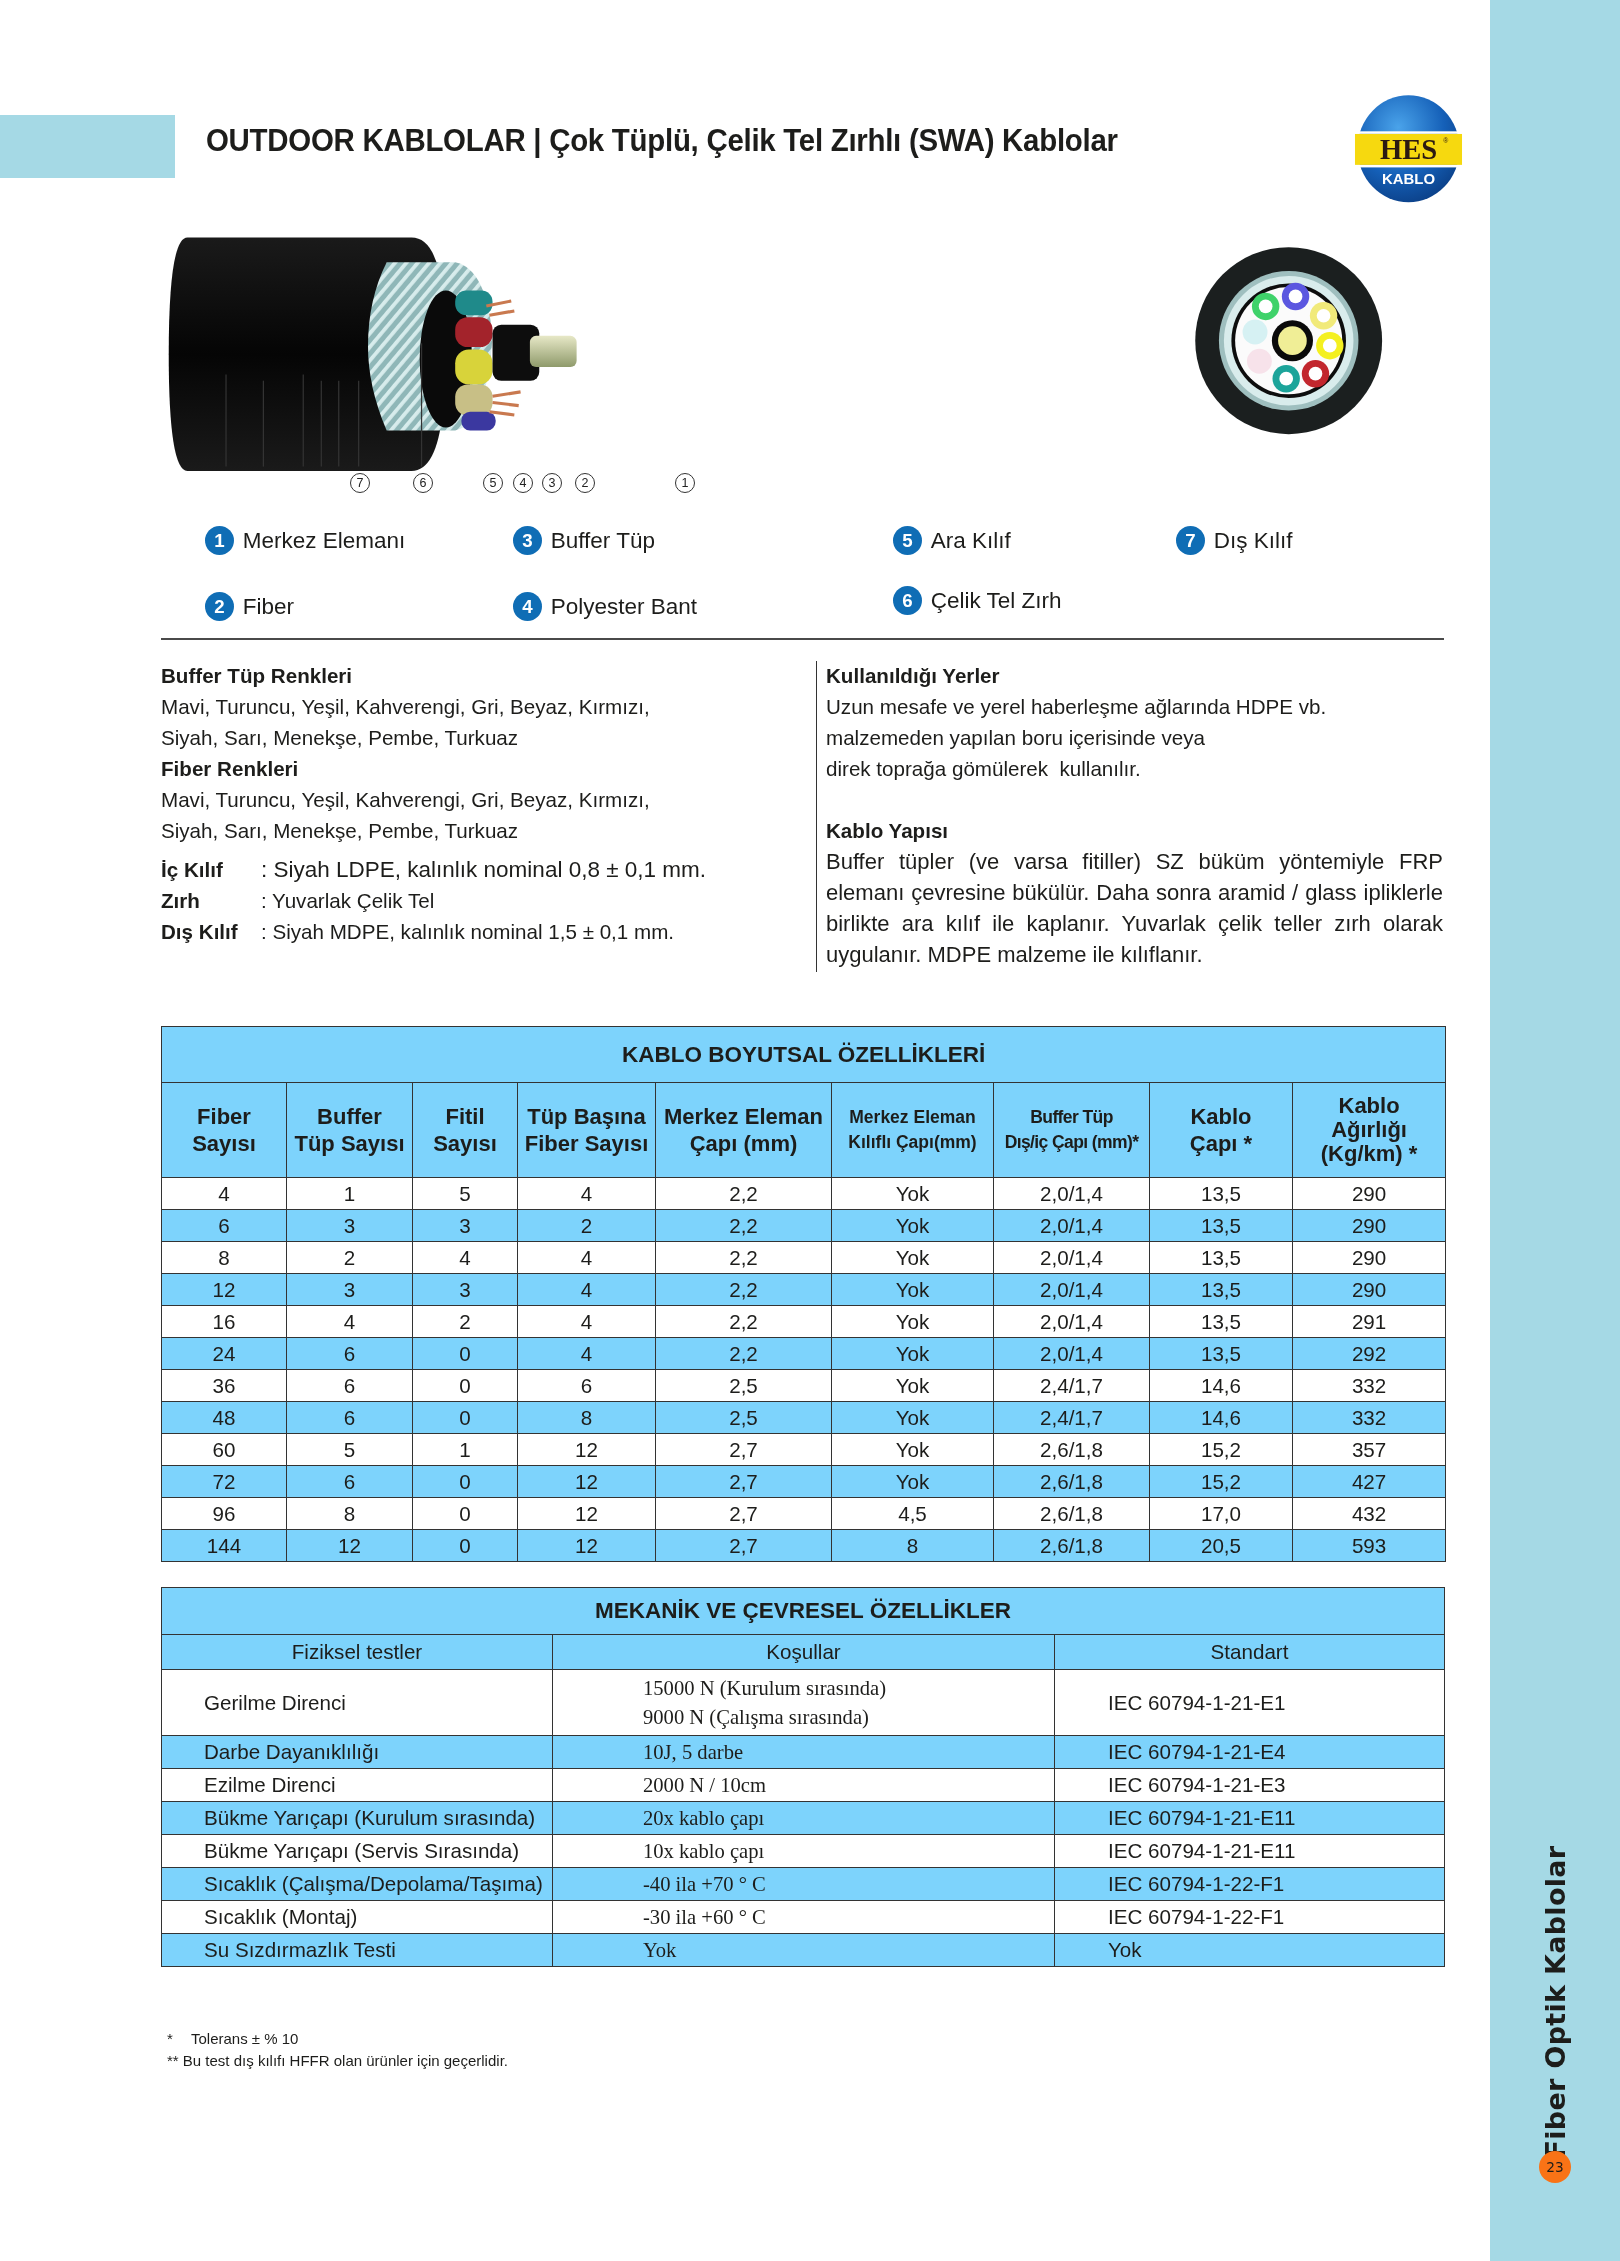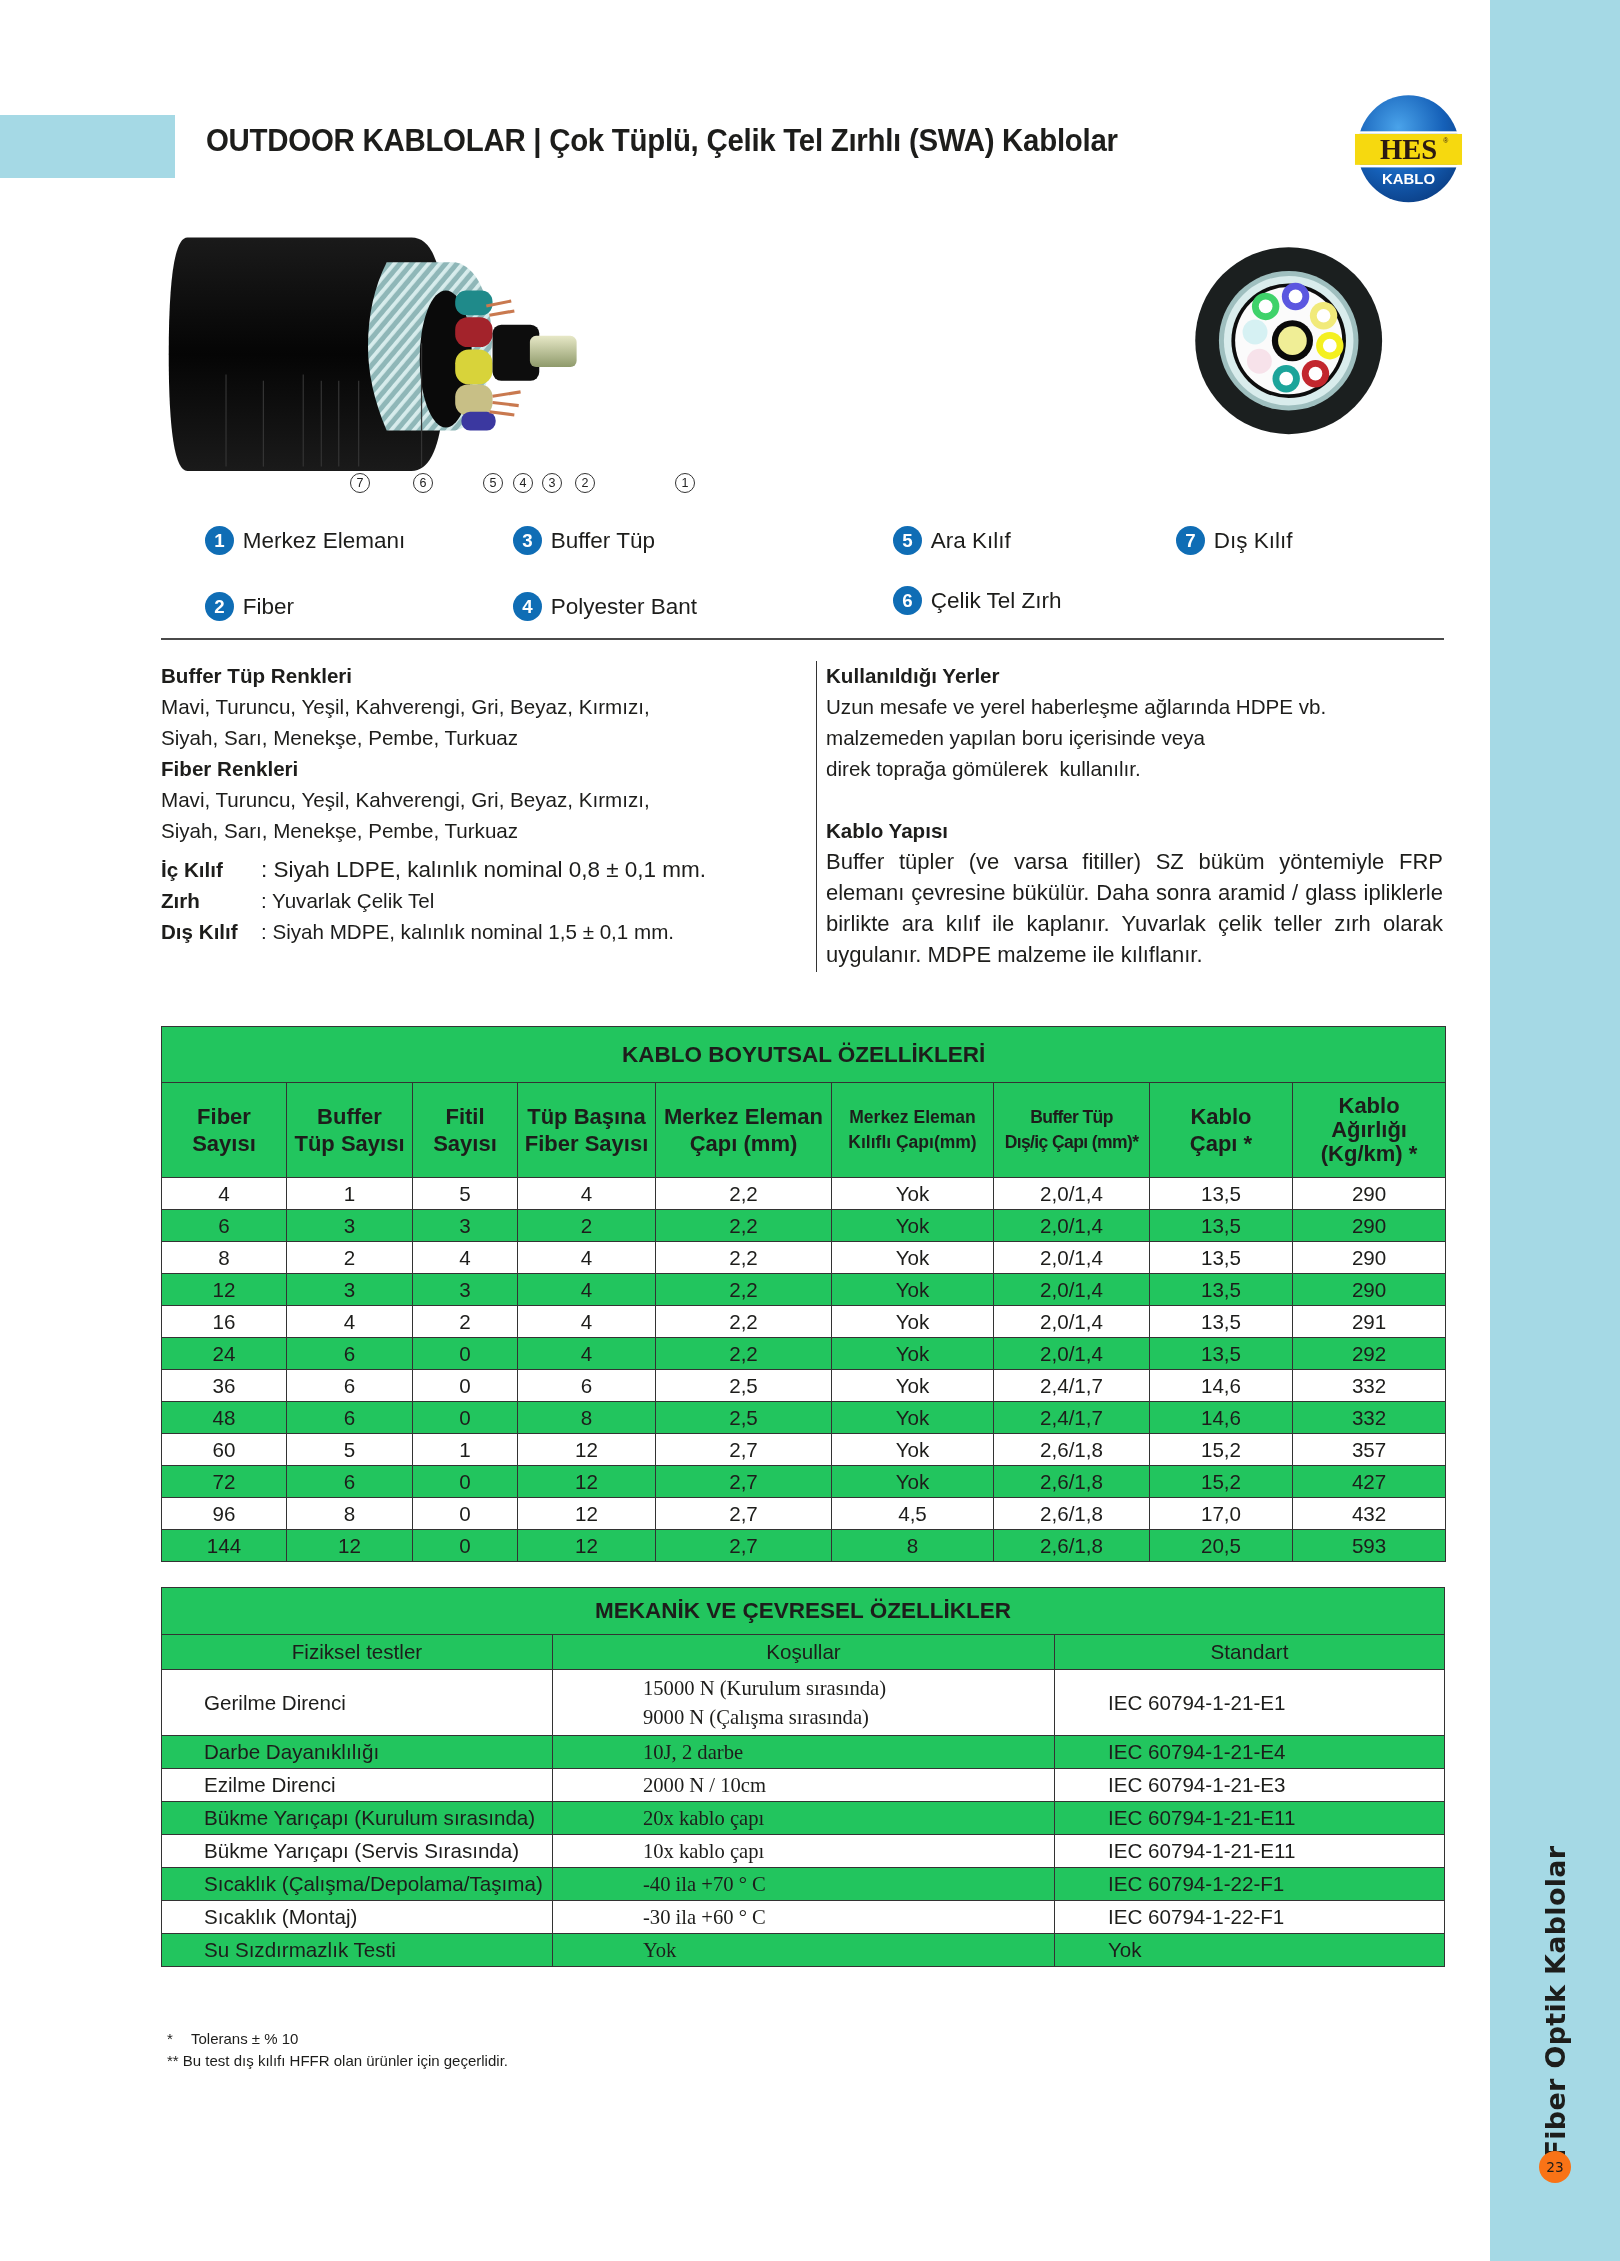--- a/index.html
+++ b/index.html
@@ -58,21 +58,21 @@
   #left-col { left:161px; top:660px; width:624px; }
   #right-col { left:826px; top:660px; width:617px; }
   #col-divider { left:816px; top:661px; width:1.2px; height:311px; background:#333; }
   .spec-row { display:flex; font-size:22.5px; line-height:31px; }
   .spec-label { font-weight:bold; width:100px; flex:0 0 auto; font-size:20.6px; }
   .justify { text-align:justify; text-align-last:left; }
 
   
   table { border-collapse:collapse; position:absolute; left:161px; width:1283px; table-layout:fixed; }
   td, th { border:1.9px solid #333; text-align:center; vertical-align:middle; color:#1d1d1b; padding:0; }
-  .blue { background:#22c55e; }
+  .blue { background:#7dd3fc; }
   .white { background:#ffffff; }
   .tbl-title { font-weight:bold; font-size:22.5px; height:55px; }
   #dim-table { top:1026px; }
   #dim-table th.colh { font-weight:bold; font-size:22px; line-height:27.4px; height:94px; }
   #dim-table th.colh.small { font-size:17.5px; line-height:25px; }
   #dim-table td { font-size:20.6px; height:31px; }
 
   #mech-table { top:1587px; }
   #mech-table th.colh { font-weight:normal; font-size:20.6px; height:34px; }
   #mech-table td { font-size:20.6px; height:32px; text-align:left; }
@@ -479,21 +479,21 @@
         <td class="c1">Gerilme Direnci</td>
         <td class="c2">
           <div>15000 N (Kurulum sırasında)</div>
           <div>9000 N (Çalışma sırasında)</div>
         </td>
         <td class="c3">IEC 60794-1-21-E1</td>
       </tr>
       <tr class="blue">
         <td class="c1">Darbe Dayanıklılığı</td>
         <td class="c2">
-          <div>10J, 2 darbe</div>
+          <div>10J, 5 darbe</div>
         </td>
         <td class="c3">IEC 60794-1-21-E4</td>
       </tr>
       <tr class="white">
         <td class="c1">Ezilme Direnci</td>
         <td class="c2">
           <div>2000 N / 10cm</div>
         </td>
         <td class="c3">IEC 60794-1-21-E3</td>
       </tr>

